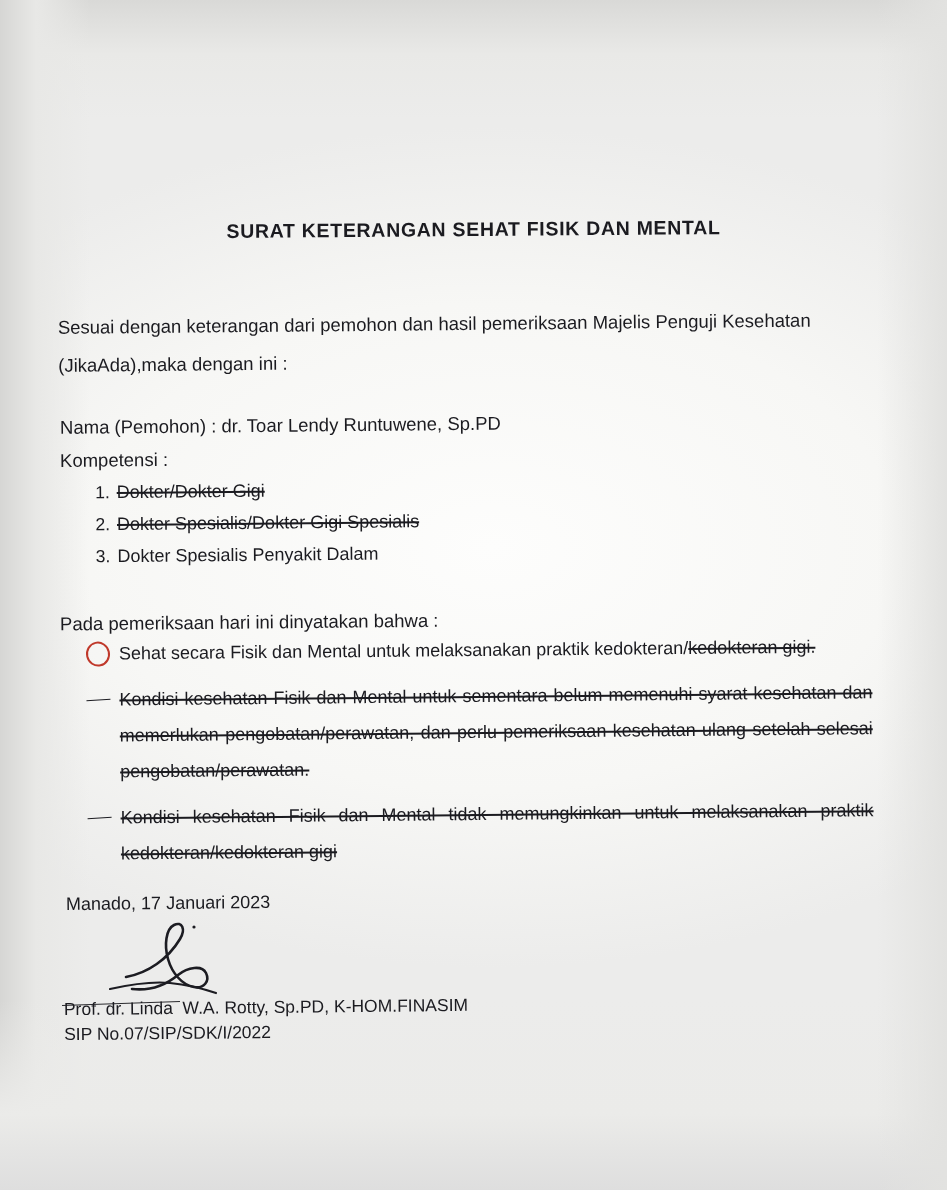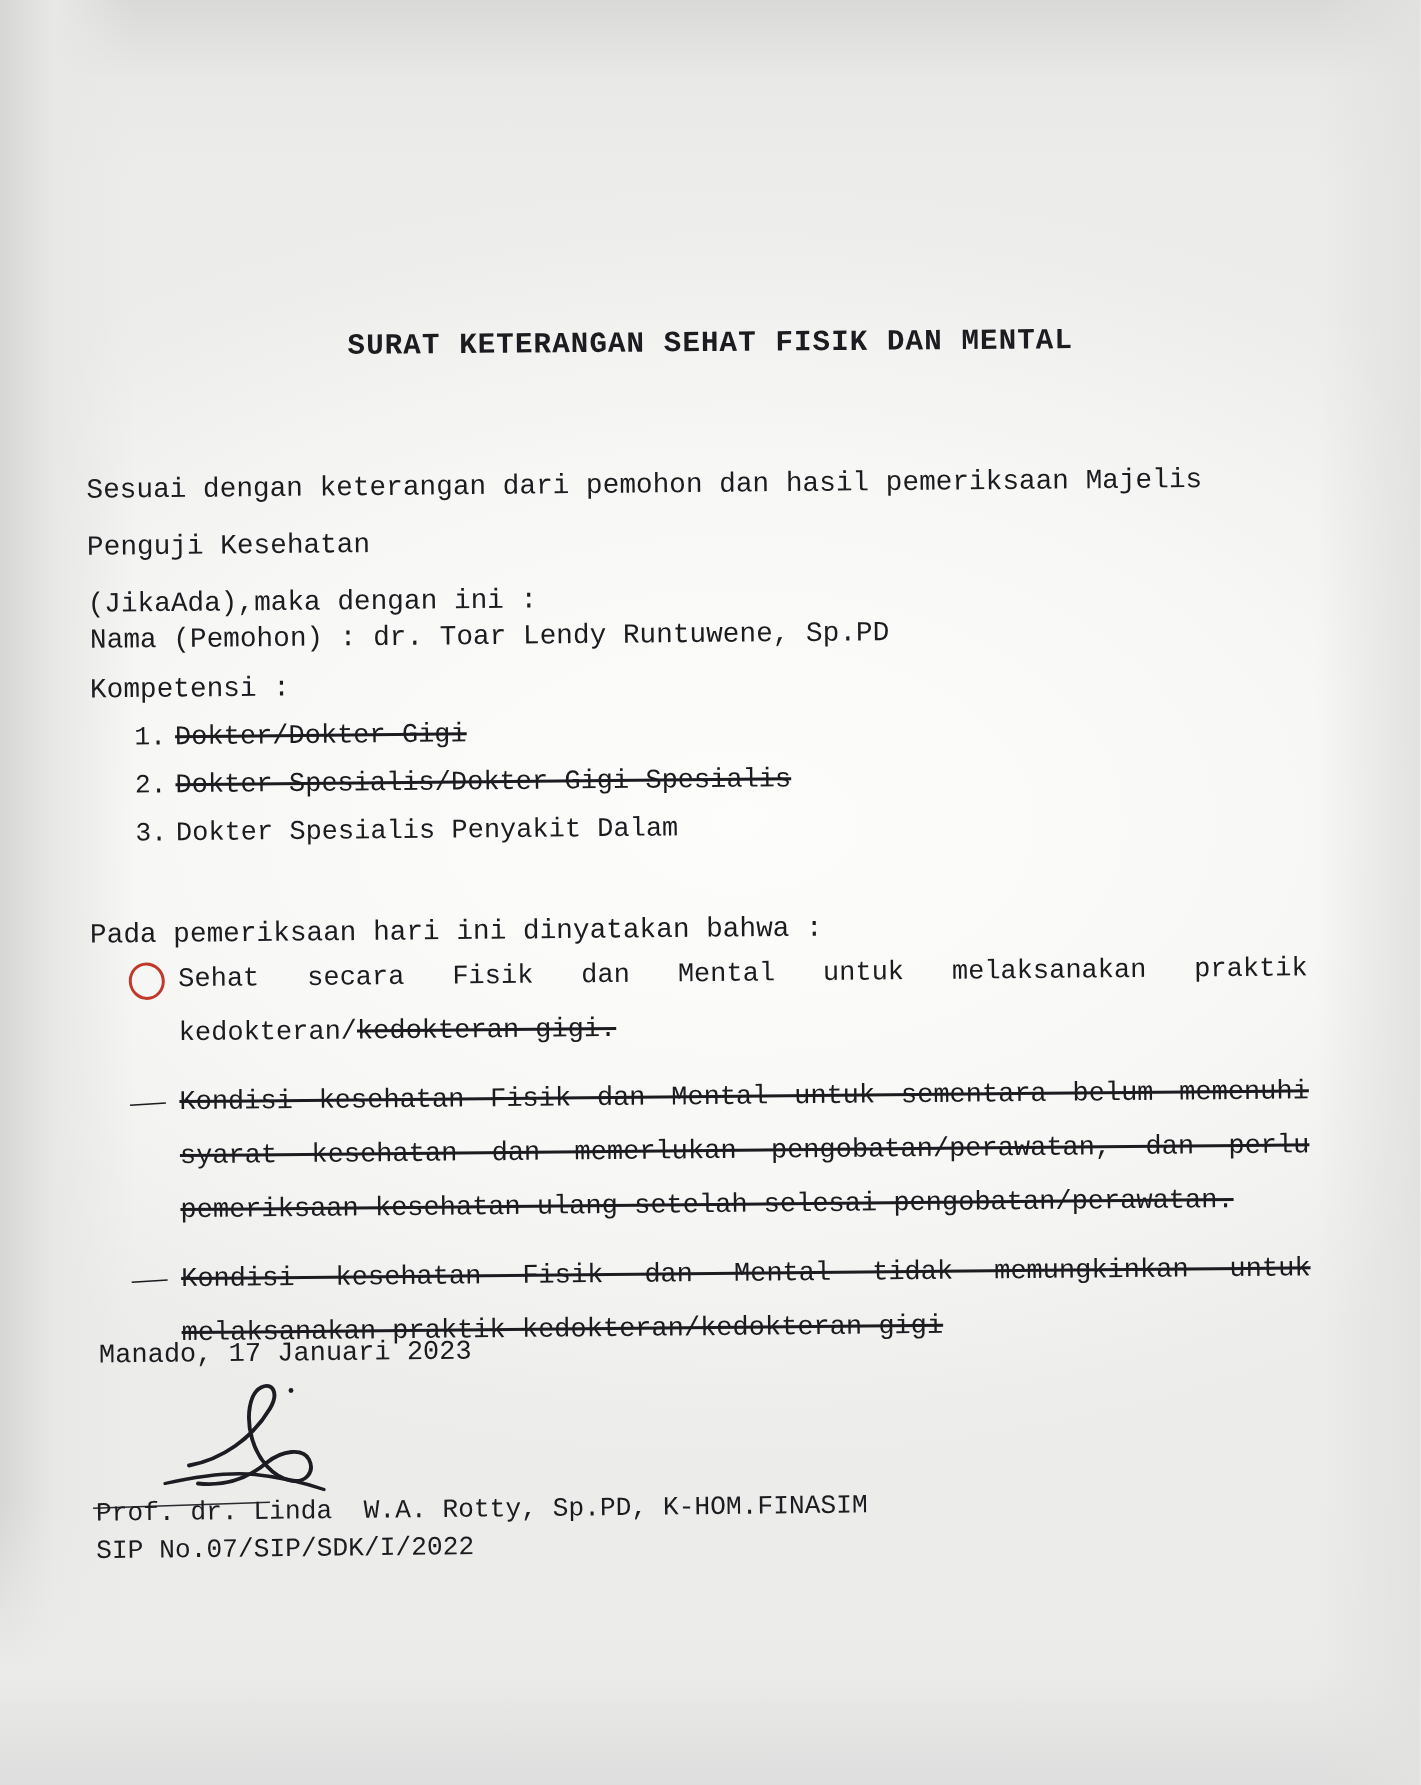--- a/index.html
+++ b/index.html
@@ -48,21 +48,20 @@
     background: linear-gradient(270deg, #e2e2e0 0%, rgba(246,246,244,0) 100%);
     pointer-events: none;
   }
 
   .doc {
     position: absolute;
     left: 0; top: 0;
     width: 947px;
     height: 1190px;
     color: #1b1b20;
-    font-family: Liberation Mono, monospace;
   }
 
   .title {
     position: absolute;
     left: 0;
     top: 218px;
     width: 947px;
     text-align: center;
     font-size: 19.5px;
     font-weight: bold;

